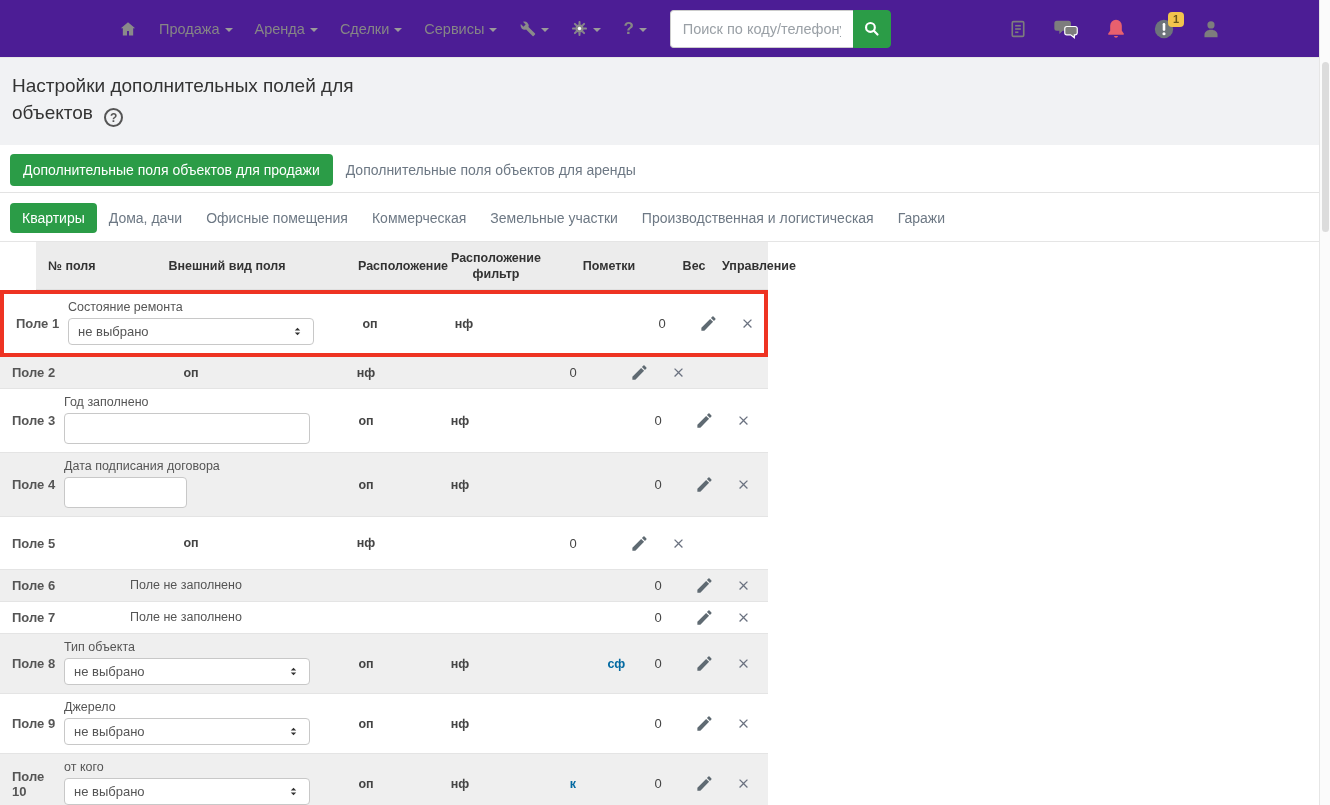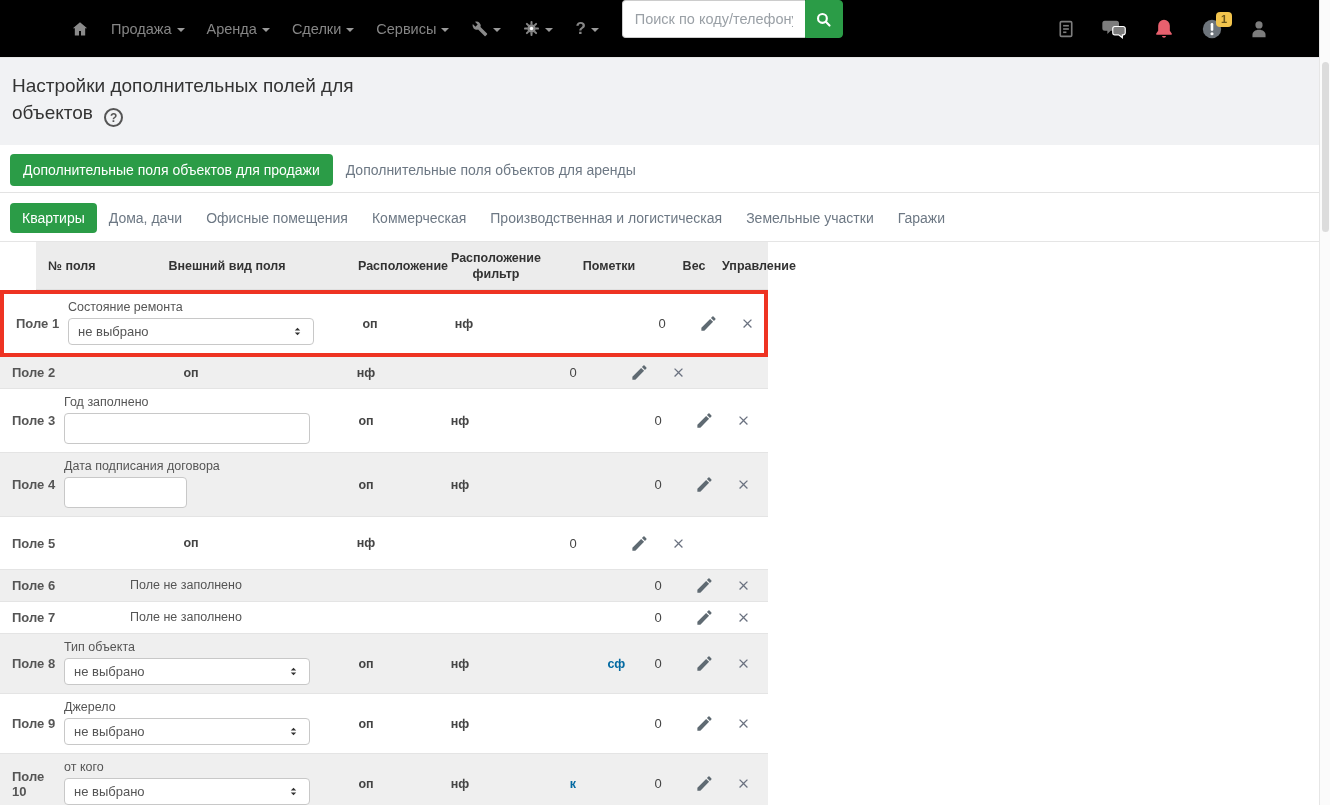--- a/index.html
+++ b/index.html
@@ -8,22 +8,22 @@
 
   :root{
     --accent-green:#2b9c47;
     --highlight-red:#ee3322;
     --bell-red:#e8606e;
     --badge-yellow:#f2c44d;
     --link-blue:#2a7cd6;
   }
 
   
-  .navbar{ height:58px; background:#000000; border-bottom:1px solid #e7e7e7;
-    display:flex; padding:0 62px; }
+  .navbar{ height:58px; background:#4c1d95; border-bottom:1px solid #e7e7e7;
+    display:flex; align-items:center; padding:0 110px; }
   .nav-left{ display:flex; align-items:center; gap:4px; }
   .nav-item{ display:flex; align-items:center; gap:5px; padding:8px 9px;
     font-size:14.5px; color:#868686; cursor:pointer; white-space:nowrap; }
   .caret{ width:0; height:0; border-left:4px solid transparent; border-right:4px solid transparent;
     border-top:4px solid #9a9a9a; margin-top:2px; }
   .nav-icon{ display:inline-flex; align-items:center; }
   .search-group{ display:flex; margin-left:14px; }
   .search-input{ width:183px; height:38px; border:1px solid #ccc; border-right:none;
     border-radius:4px 0 0 4px; padding:0 12px; font-size:14.5px; color:#555; outline:none;
     font-family:"Liberation Sans", sans-serif; }
@@ -211,22 +211,22 @@
 <div class="tabs-row">
   <div class="tab active">Дополнительные поля объектов для продажи</div>
   <div class="tab">Дополнительные поля объектов для аренды</div>
 </div>
 
 <div class="subtabs-row">
   <div class="subtab active">Квартиры</div>
   <div class="subtab">Дома, дачи</div>
   <div class="subtab">Офисные помещения</div>
   <div class="subtab">Коммерческая</div>
+  <div class="subtab">Земельные участки</div>
   <div class="subtab">Производственная и логистическая</div>
-  <div class="subtab">Земельные участки</div>
   <div class="subtab">Гаражи</div>
 </div>
 
 <div class="fields-table">
   <div class="t-grid t-head">
     <div class="th">№ поля</div>
     <div class="th">Внешний вид поля</div>
     <div class="th">Расположение</div>
     <div class="th">Расположение фильтр</div>
     <div class="th">Пометки</div>

